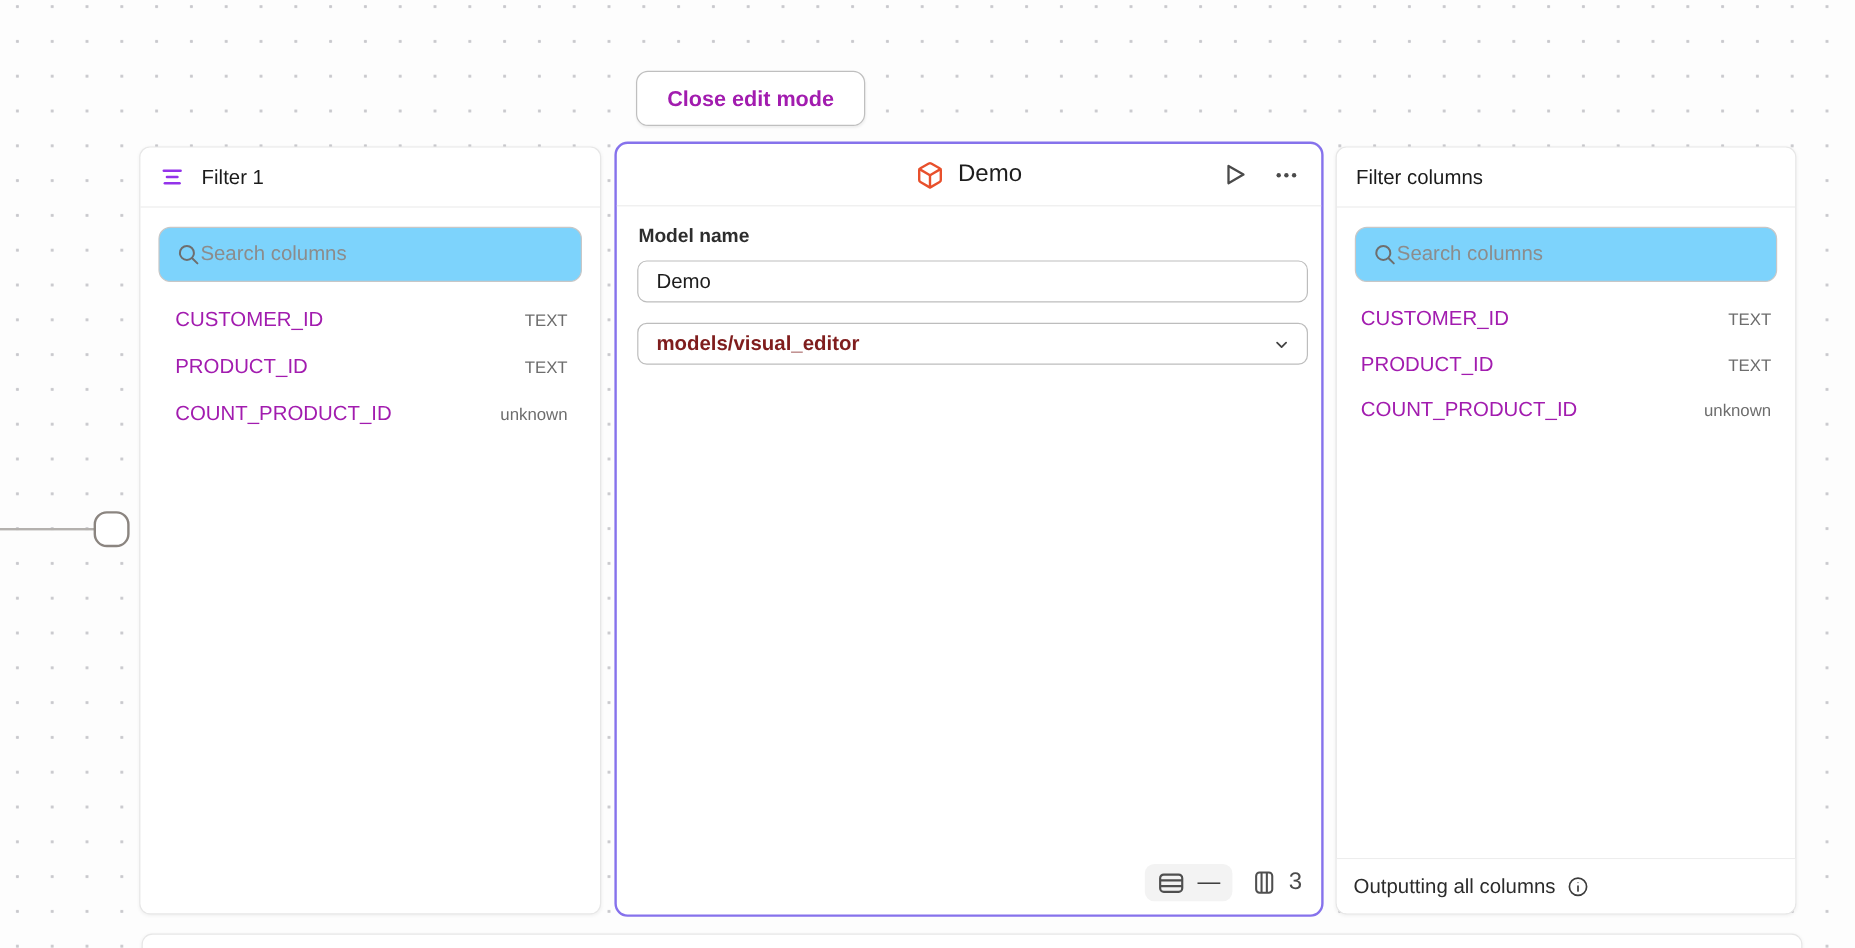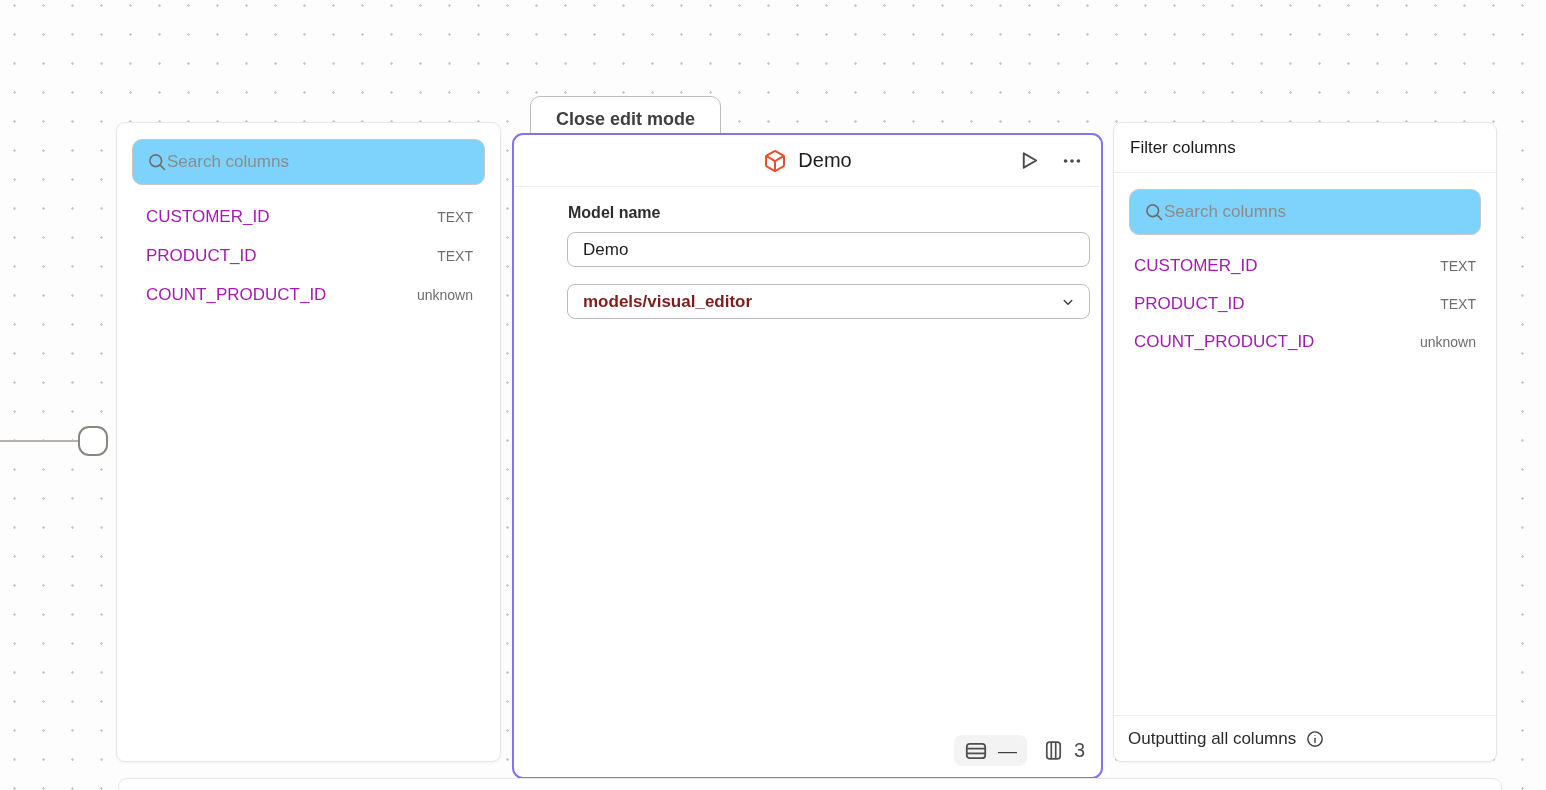--- a/index.html
+++ b/index.html
@@ -71,33 +71,32 @@
     position: absolute;
     left: 530px; top: 59px;
     width: 191px; height: 46px;
     background: #fff;
     border: 1px solid #bfbfbf;
     border-radius: 10px;
     box-shadow: 0 1px 2px rgba(0,0,0,0.06);
     font-family: "Liberation Sans", sans-serif;
     font-size: 18px;
     font-weight: 700;
-    color: #404040;
+    color: #a21caf;
     cursor: pointer;
-    margin-top: 37px;
   }
 
   
   #filter-panel { left: 116px; top: 122px; width: 385px; height: 640px; }
   #filter-panel .card-header { gap: 14px; }
   #filter-panel .col-row { padding: 0 27px 0 29px; }
 
   
   #model-panel {
-    left: 512px; top: 133px; width: 591px; height: 646px;
+    left: 512px; top: 118px; width: 591px; height: 646px;
     border: 2.5px solid #8672ec;
     border-radius: 11px;
     box-shadow: none;
   }
   #model-panel .card-header {
     height: 52px;
     position: relative;
     justify-content: center;
     gap: 11px;
   }
@@ -105,21 +104,21 @@
   .header-controls {
     position: absolute;
     right: 16px; top: 0; bottom: 0;
     display: flex; align-items: center; gap: 16px;
   }
   .icon-btn {
     background: none; border: none; cursor: pointer;
     display: flex; align-items: center; justify-content: center;
     padding: 2px;
   }
-  .model-body { padding: 17px 11px 0 17px; margin-left: 36px; }
+  .model-body { padding: 17px 11px 0 17px; }
   .field-label {
     font-size: 16px; font-weight: 600; color: #2d2d2d;
     margin: 0 0 10px 1px;
   }
   .text-input {
     width: 100%; height: 35px;
     border: 1px solid #bdbdbd; border-radius: 8px;
     font-size: 17px; color: #1d1d1d;
     padding: 0 15px;
     font-family: "Liberation Sans", sans-serif;
@@ -191,20 +190,30 @@
 <body>
 
 <div class="canvas">
 
   <div class="edge-line"></div>
   <div class="edge-handle"></div>
 
   <button class="close-btn">Close edit mode</button>
 
   <div class="card" id="filter-panel">
+    <div class="card-header">
+      <span>
+        <svg width="21" height="21" viewBox="0 0 24 24" fill="none" stroke="#9333ea" stroke-width="2.4" stroke-linecap="round">
+          <line x1="4" y1="6" x2="20" y2="6"></line>
+          <line x1="7" y1="12" x2="17" y2="12"></line>
+          <line x1="5" y1="18" x2="19" y2="18"></line>
+        </svg>
+      </span>
+      <span>Filter 1</span>
+    </div>
     <div class="search-box">
       <span>
         <svg width="20" height="20" viewBox="0 0 24 24" fill="none" stroke="#6e6e6e" stroke-width="2" stroke-linecap="round">
           <circle cx="10.5" cy="10.5" r="7"></circle>
           <line x1="15.8" y1="15.8" x2="21" y2="21"></line>
         </svg>
       </span>
       <input type="text" placeholder="Search columns" style="">
     </div>
     <div>

